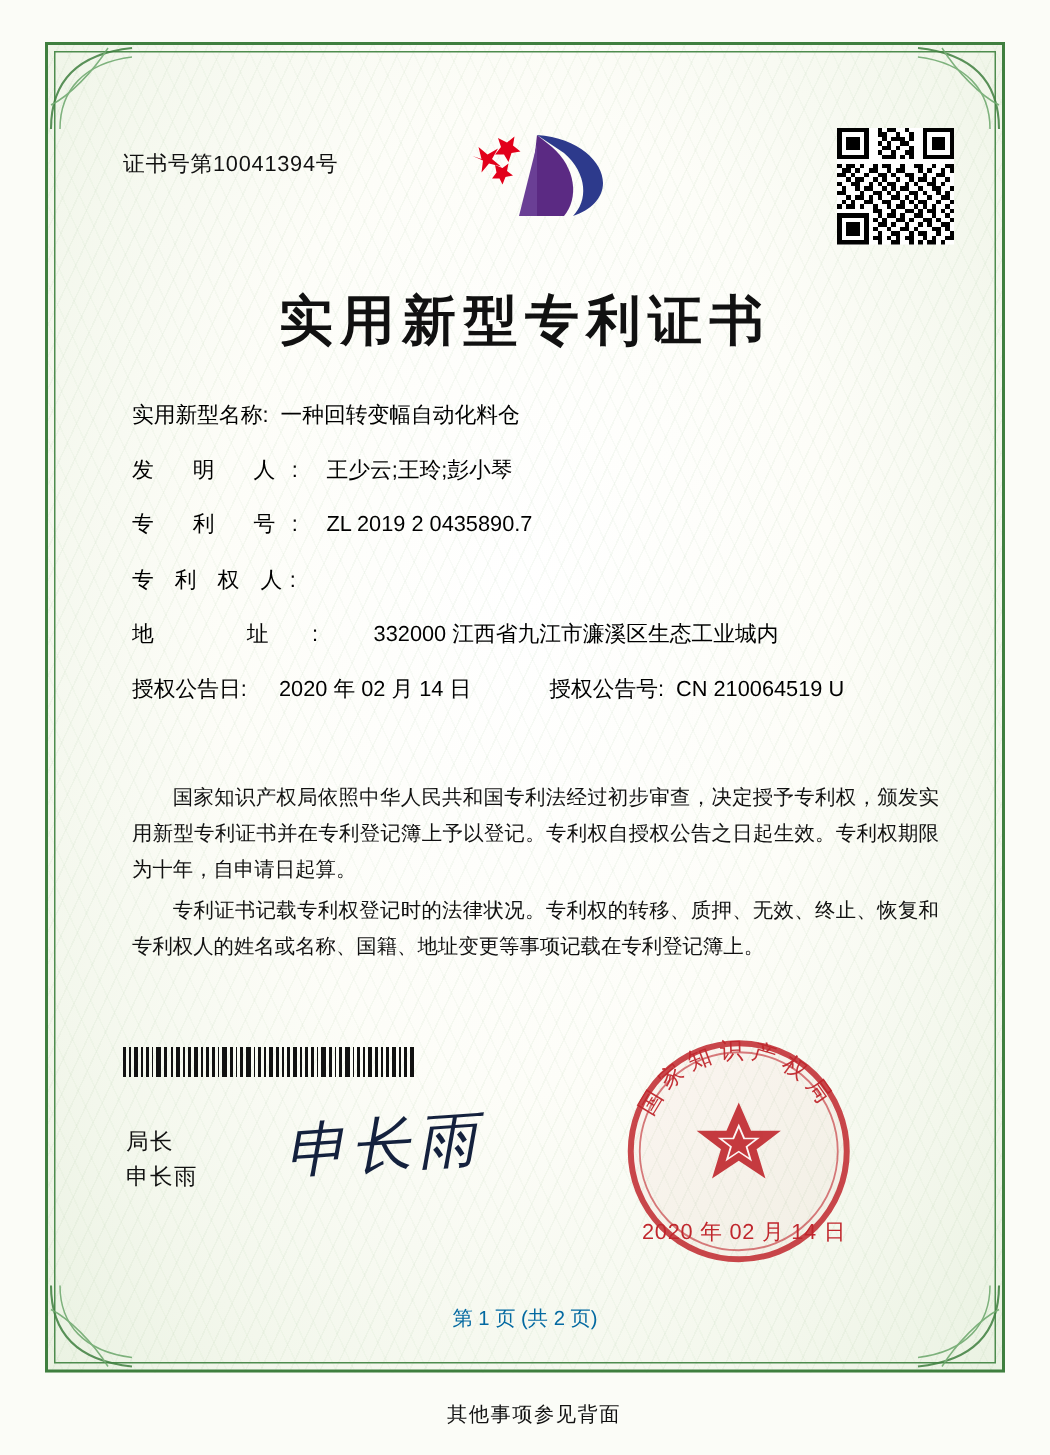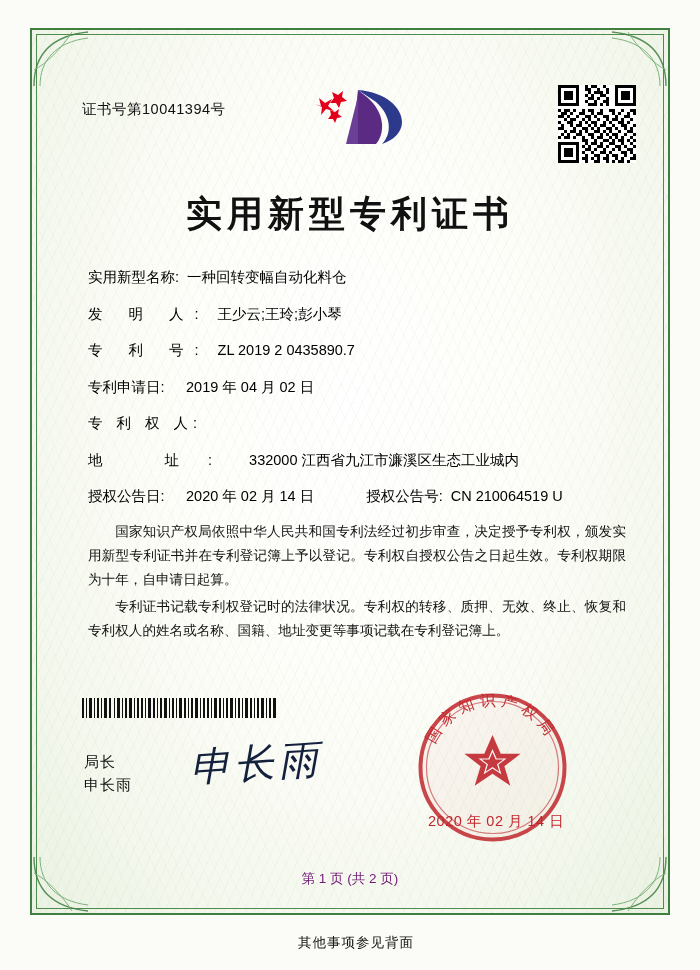--- a/index.html
+++ b/index.html
@@ -210,21 +210,21 @@
     letter-spacing: .5px;
   }
 
   .page-no {
     position: absolute;
     left: 0;
     right: 0;
     top: 810px;
     text-align: center;
     font-size: 13.5px;
-    color: #701a75;
+    color: #0369a1;
     font-family: "Liberation Sans", sans-serif;
   }
 
   .footer-note {
     position: absolute;
     left: 0;
     right: 0;
     bottom: 18px;
     text-align: center;
     font-size: 13.5px;
@@ -475,24 +475,20 @@
       </div>
       <div class="field-row">
         <span class="field-label sp2">发  明  人:</span>
         <span class="field-value">王少云;王玲;彭小琴</span>
       </div>
       <div class="field-row">
         <span class="field-label sp2">专  利  号:</span>
         <span class="field-value">ZL 2019 2 0435890.7</span>
       </div>
       <div class="field-row">
-        <span class="field-label sp1">专利申请日:</span>
-        <span class="field-value">2019 年 04 月 02 日</span>
-      </div>
-      <div class="field-row">
         <span class="field-label sp4">专 利 权 人:</span>
       </div>
       <div class="field-row">
         <span class="field-label sp5">地      址:</span>
         <span class="field-value">332000 江西省九江市濂溪区生态工业城内</span>
       </div>
       <div class="field-row dual">
         <span class="field-label sp1">授权公告日:</span>
         <span class="field-value">2020 年 02 月 14 日</span>
         <span class="second-label">授权公告号:</span>

